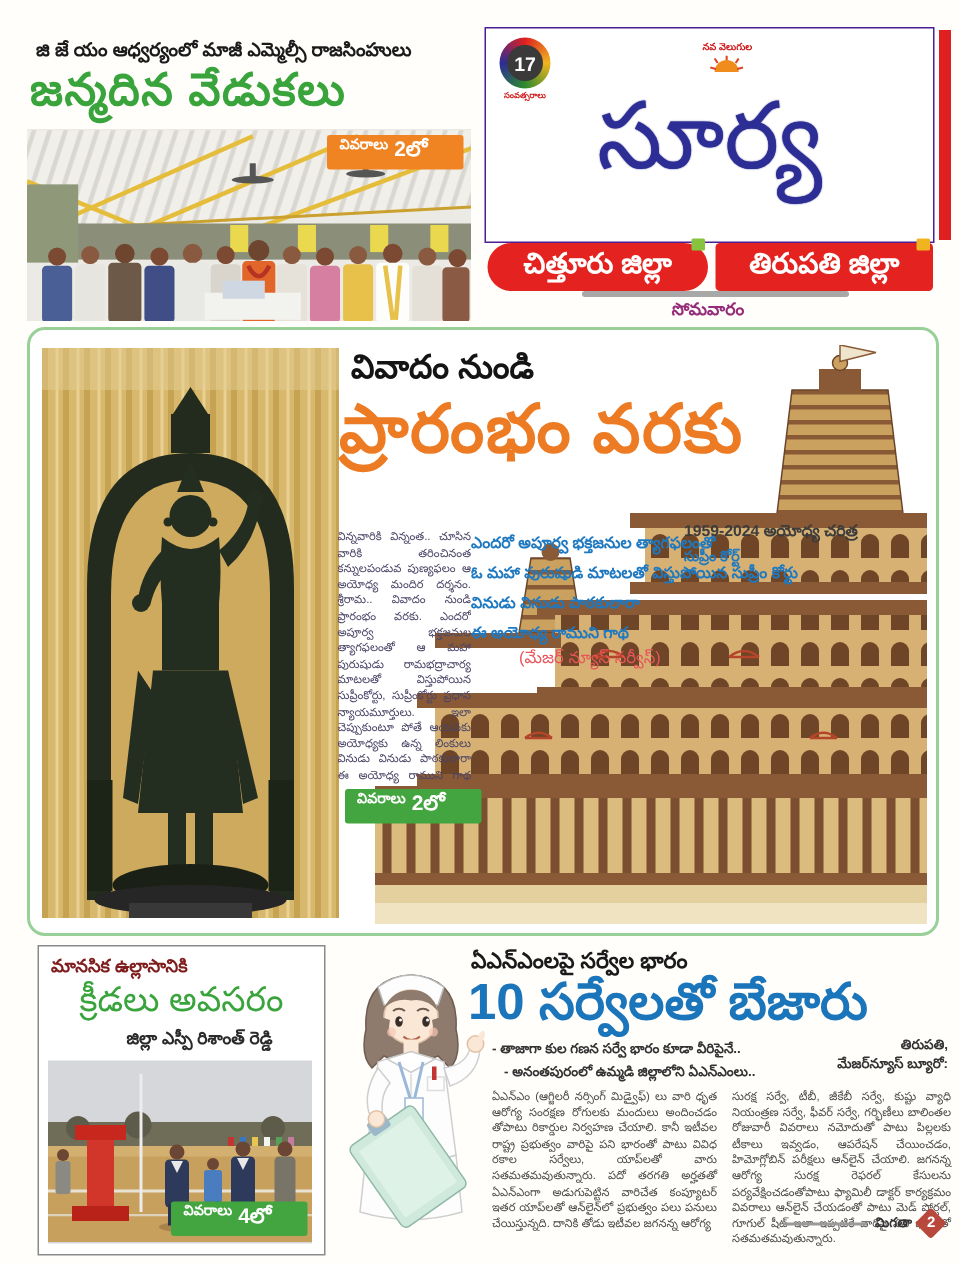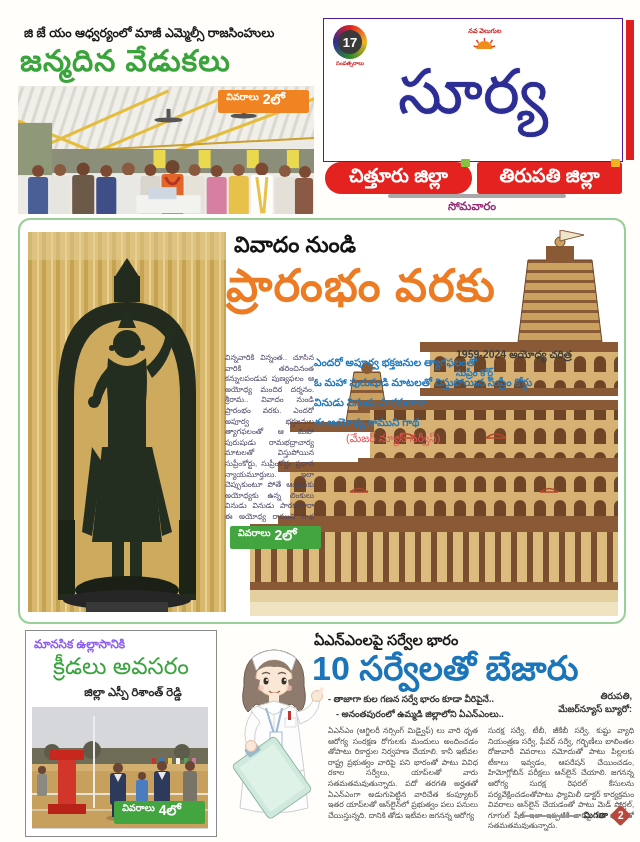--- a/index.html
+++ b/index.html
@@ -61,21 +61,21 @@
   .ms-side{position:absolute;left:436px;top:128px;width:150px;z-index:3;}
   .ms-side-years{font-size:10.5px;font-weight:bold;color:#3c3c3c;}
   .ms-side-sub{font-size:9.5px;font-weight:bold;color:#1f79c0;margin-top:4px;}
   .ms-credit{position:absolute;left:298px;top:212px;font-size:11px;font-weight:normal;color:#e8555a;z-index:3;margin-left:28px;}
   .ms-body{position:absolute;left:205px;top:133px;width:89px;height:170px;overflow:hidden;
            font-size:7.6px;line-height:10.6px;color:#4a4466;text-align:justify;z-index:3;}
   .ms-badge{position:absolute;left:210px;top:306px;z-index:4;}
 
   
   .bl-box{left:25px;top:630px;width:190px;height:205px;background:#fff;border:1px solid #8a8a8a;}
-  .bl-kicker{position:absolute;left:8px;top:6px;font-size:12px;font-weight:bold;color:#8b5cf6;}
+  .bl-kicker{position:absolute;left:8px;top:6px;font-size:12px;font-weight:bold;color:#7f1d1d;}
   .bl-headline{position:absolute;left:0;width:100%;top:22px;text-align:center;font-size:23px;
                font-weight:normal;color:#3aa43c;}
   .bl-subhead{position:absolute;left:12px;width:100%;top:55px;text-align:center;font-size:11.5px;
               font-weight:bold;color:#2a2a2a;}
   .bl-photo{position:absolute;left:6px;top:76px;width:176px;height:122px;overflow:hidden;background:#d6d7da;}
   .bl-badge{position:absolute;right:3px;bottom:5px;}
 
   
   .br-box{left:228px;top:632px;width:406px;height:208px;}
   .nurse{position:absolute;left:-6px;top:6px;width:104px;height:192px;}

